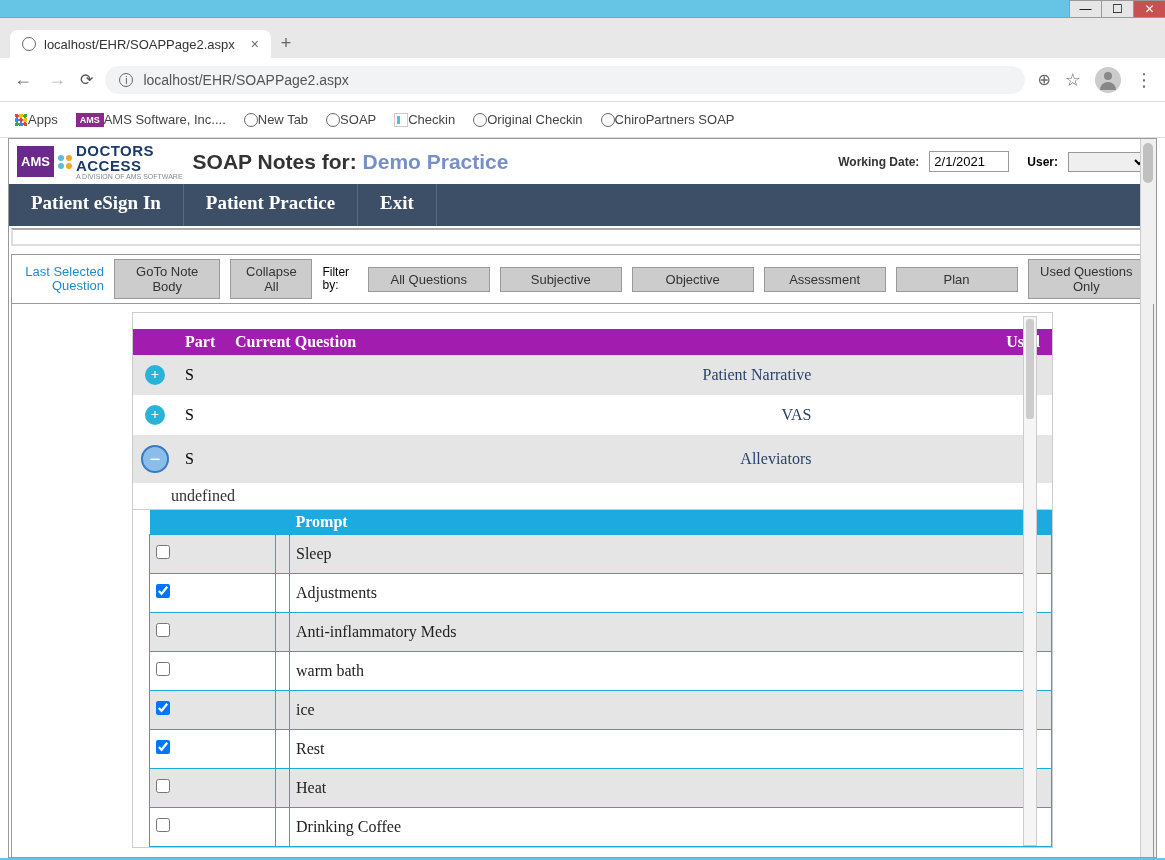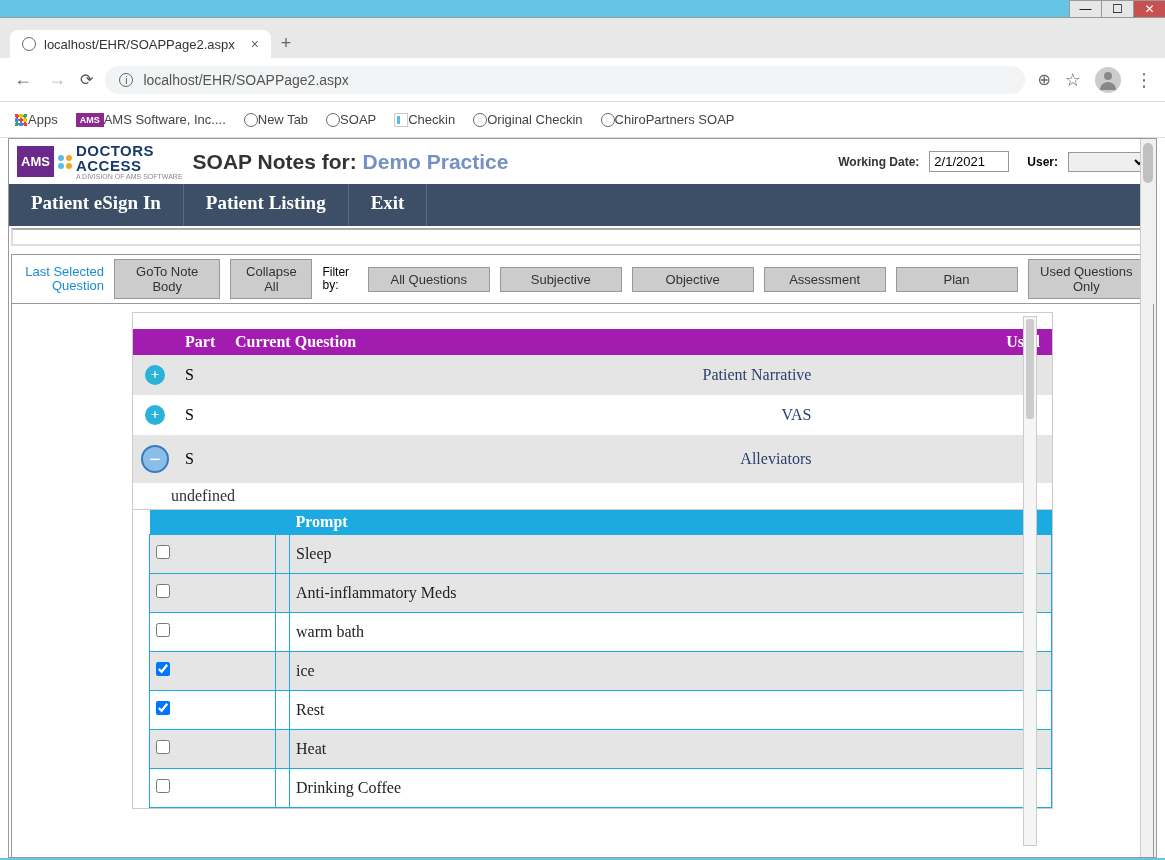--- a/index.html
+++ b/index.html
@@ -206,21 +206,21 @@
       </span>
       <div class="header-spacer"></div>
       <span class="working-date">Working Date:</span>
       <input class="date-input" value="2/1/2021" style="">
       <span class="user-label">User:</span>
       <select class="user-select"></select>
     </div>
 
     <div class="main-nav">
       <div class="main-nav-item">Patient eSign In</div>
-      <div class="main-nav-item">Patient Listing</div>
+      <div class="main-nav-item">Patient Practice</div>
       <div class="main-nav-item">Exit</div>
     </div>
 
     <div class="gray-strip"></div>
 
     <div class="toolbar-wrap">
       <div class="toolbar">
         <div class="link-last">Last Selected Question</div>
         <button class="tool-btn">GoTo Note Body</button>
         <button class="tool-btn">Collapse All</button>
@@ -282,20 +282,25 @@
                           <td class="col-sp"></td>
                   <td>Prompt</td>
                 </tr>
                 </tbody>
                       <tbody id="prompts-body">
                         <tr class="prompt-row alt">
                           <td class="col-chk"><input type="checkbox" style=""></td>
                           <td class="col-sp"></td>
                           <td>Sleep</td>
                         </tr>
+                        <tr class="prompt-row">
+                          <td class="col-chk"><input type="checkbox" checked="" style=""></td>
+                          <td class="col-sp"></td>
+                          <td>Adjustments</td>
+                        </tr>
                         <tr class="prompt-row alt">
                           <td class="col-chk"><input type="checkbox" style=""></td>
                           <td class="col-sp"></td>
                           <td>Anti-inflammatory Meds</td>
                         </tr>
                         <tr class="prompt-row">
                           <td class="col-chk"><input type="checkbox" style=""></td>
                           <td class="col-sp"></td>
                           <td>warm bath</td>
                         </tr>

